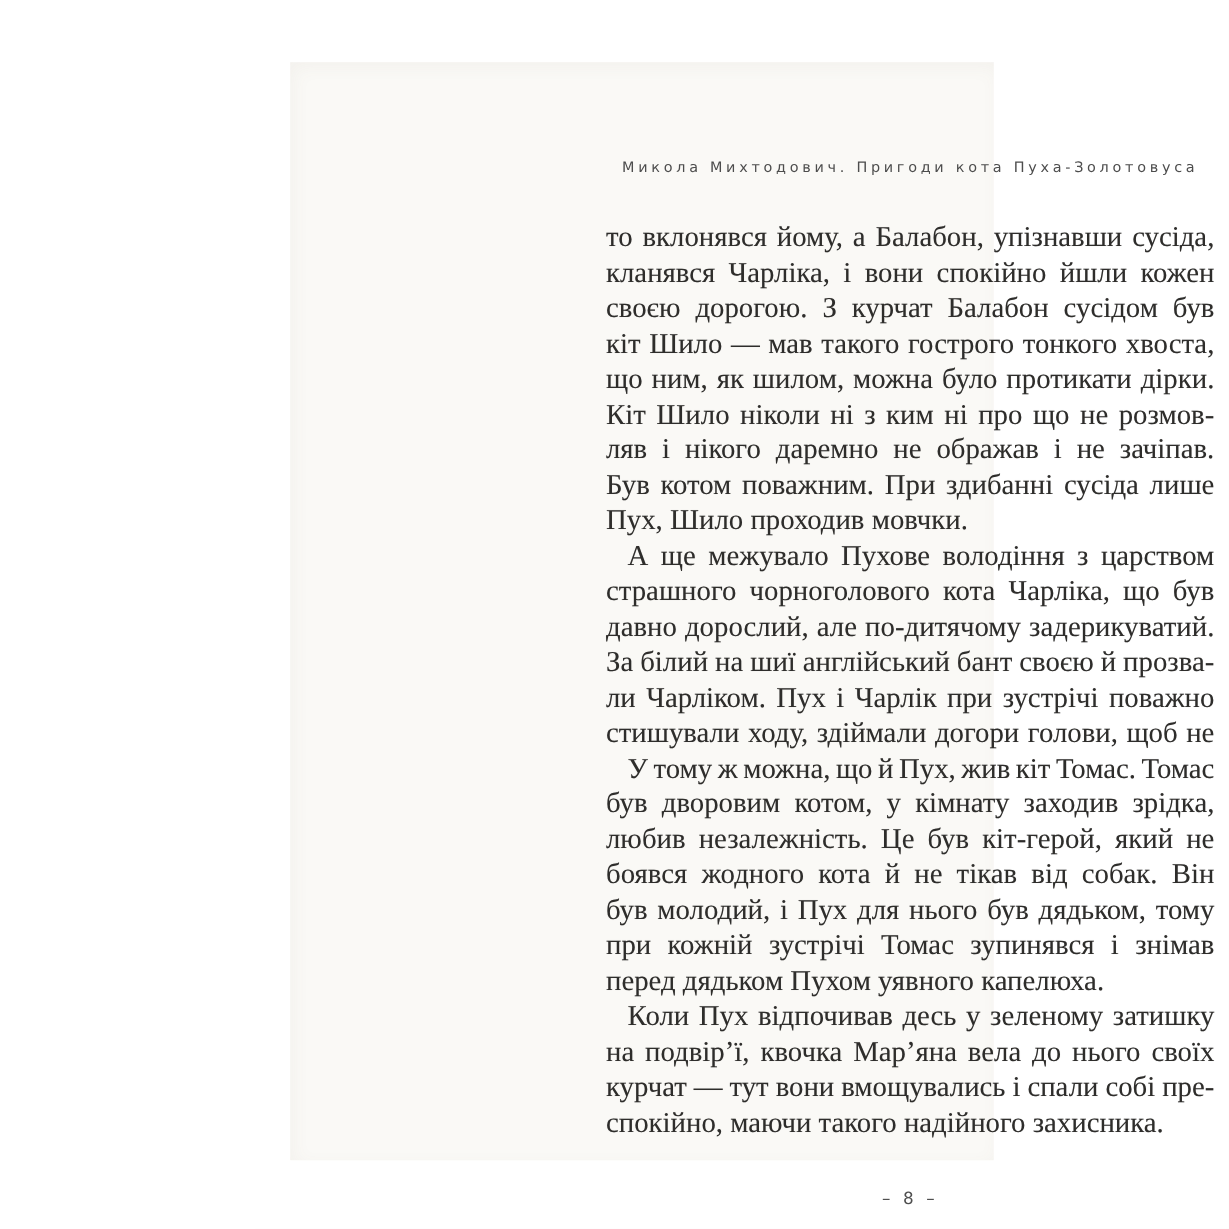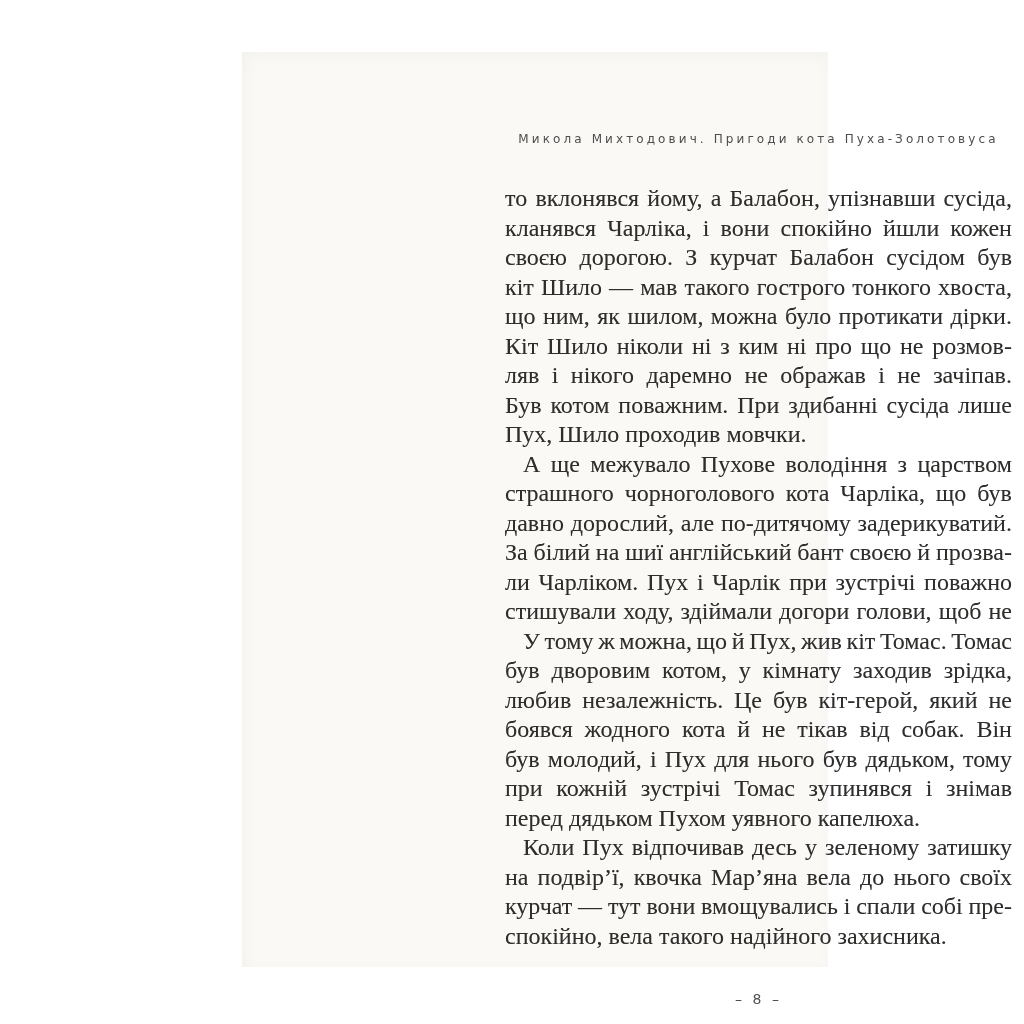--- a/index.html
+++ b/index.html
@@ -284,18 +284,18 @@
           <span>курчат</span>
           <span>—</span>
           <span>тут</span>
           <span>вони</span>
           <span>вмощувались</span>
           <span>і</span>
           <span>спали</span>
           <span>собі</span>
           <span>пре-</span>
         </div>
-        <div class="line">спокійно, вела такого надійного захисника.</div>
+        <div class="line">спокійно, маючи такого надійного захисника.</div>
       </div>
     </div>
 
   <div class="folio">– 8 –</div>
 </div>
 
 </body></html>

